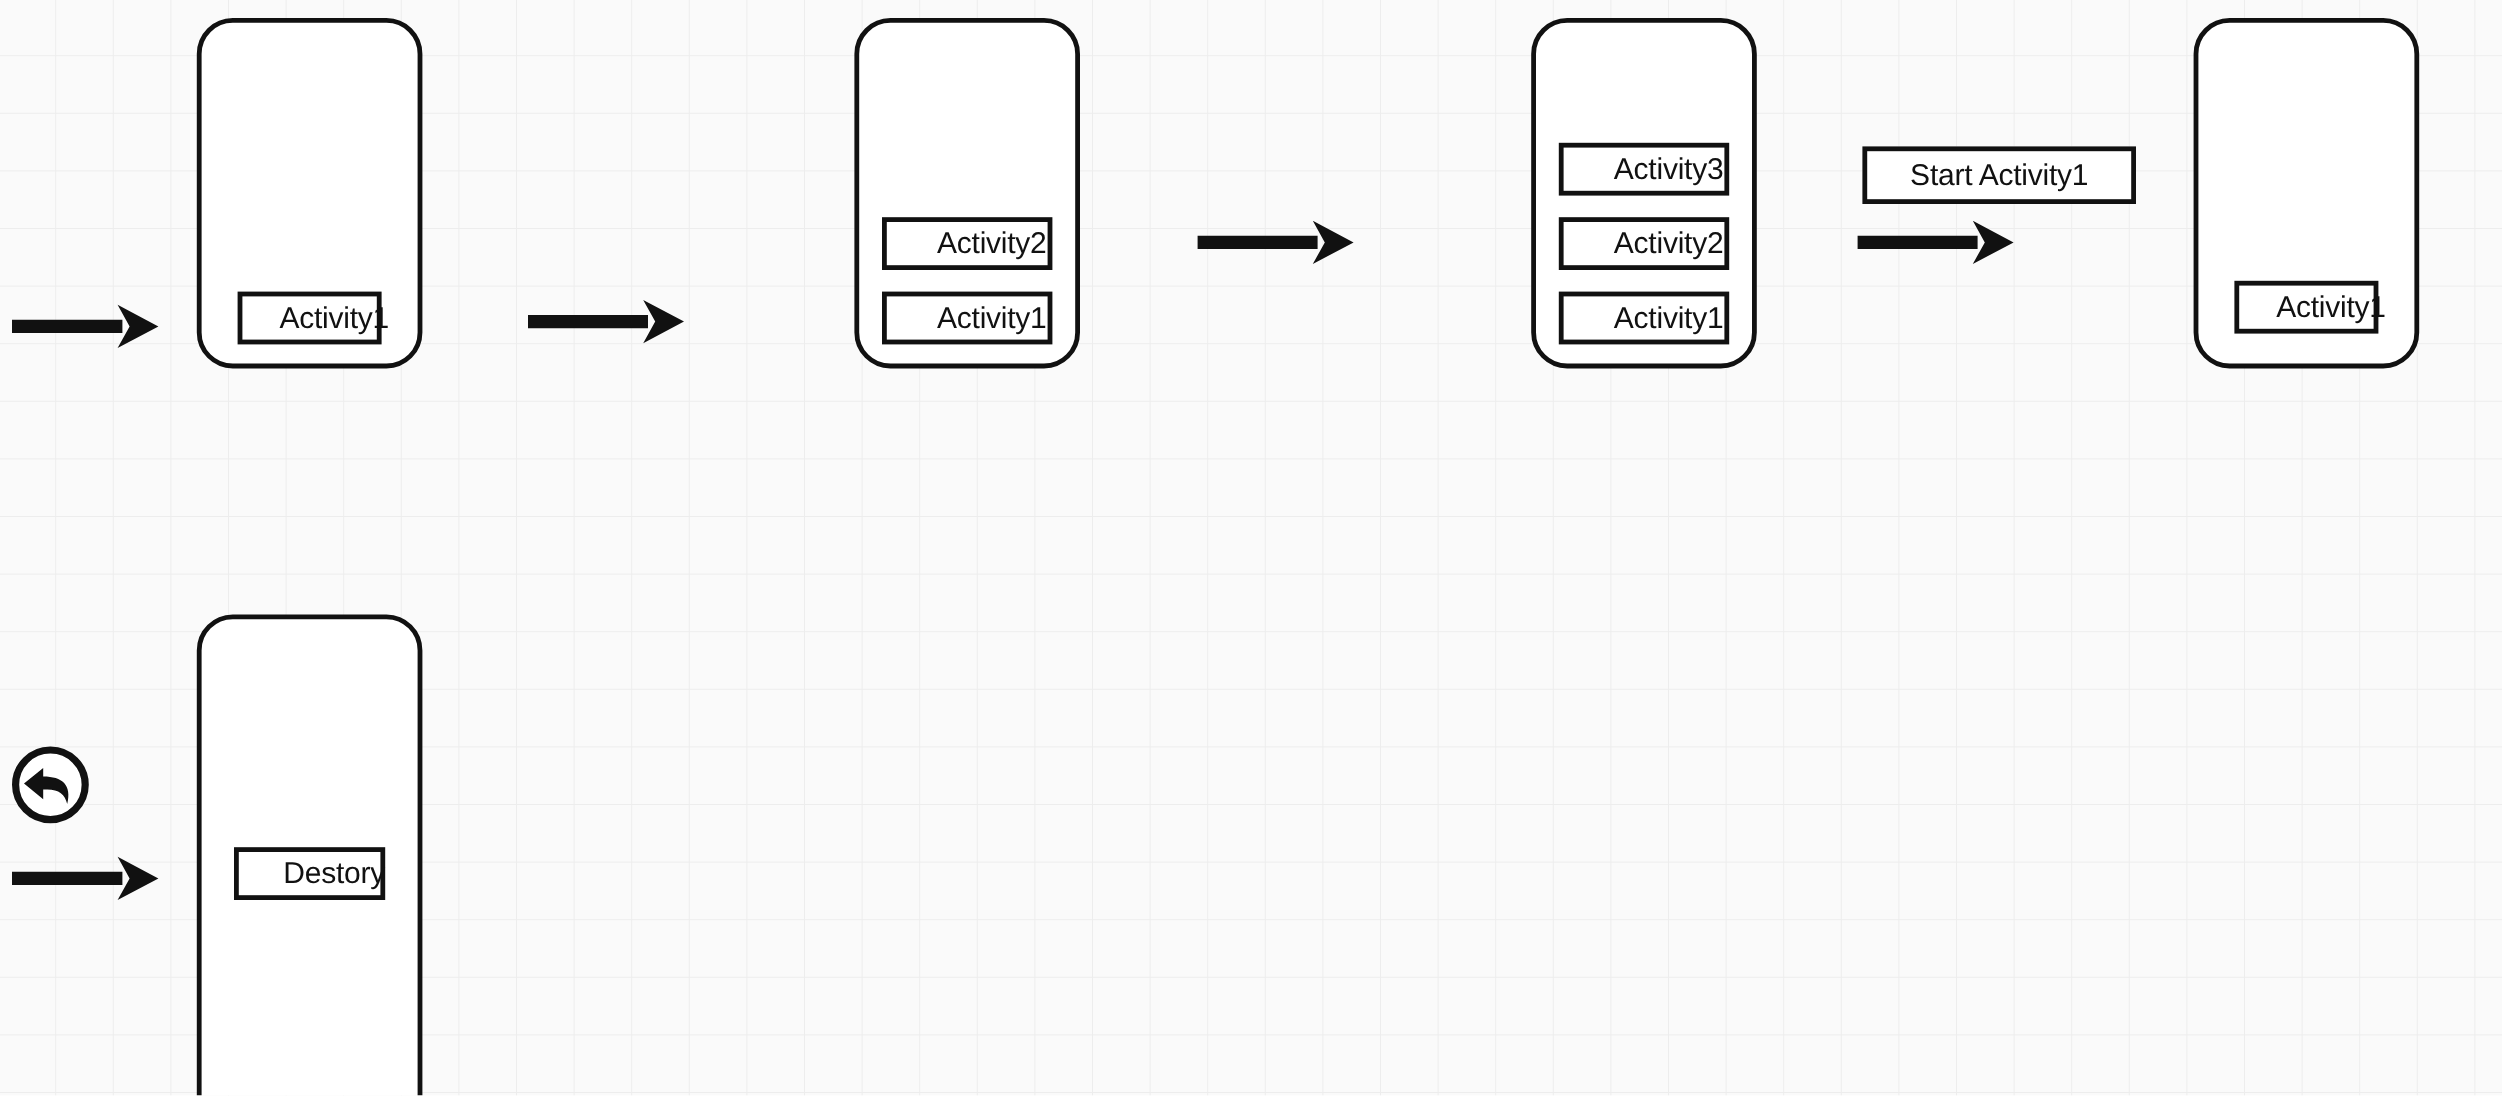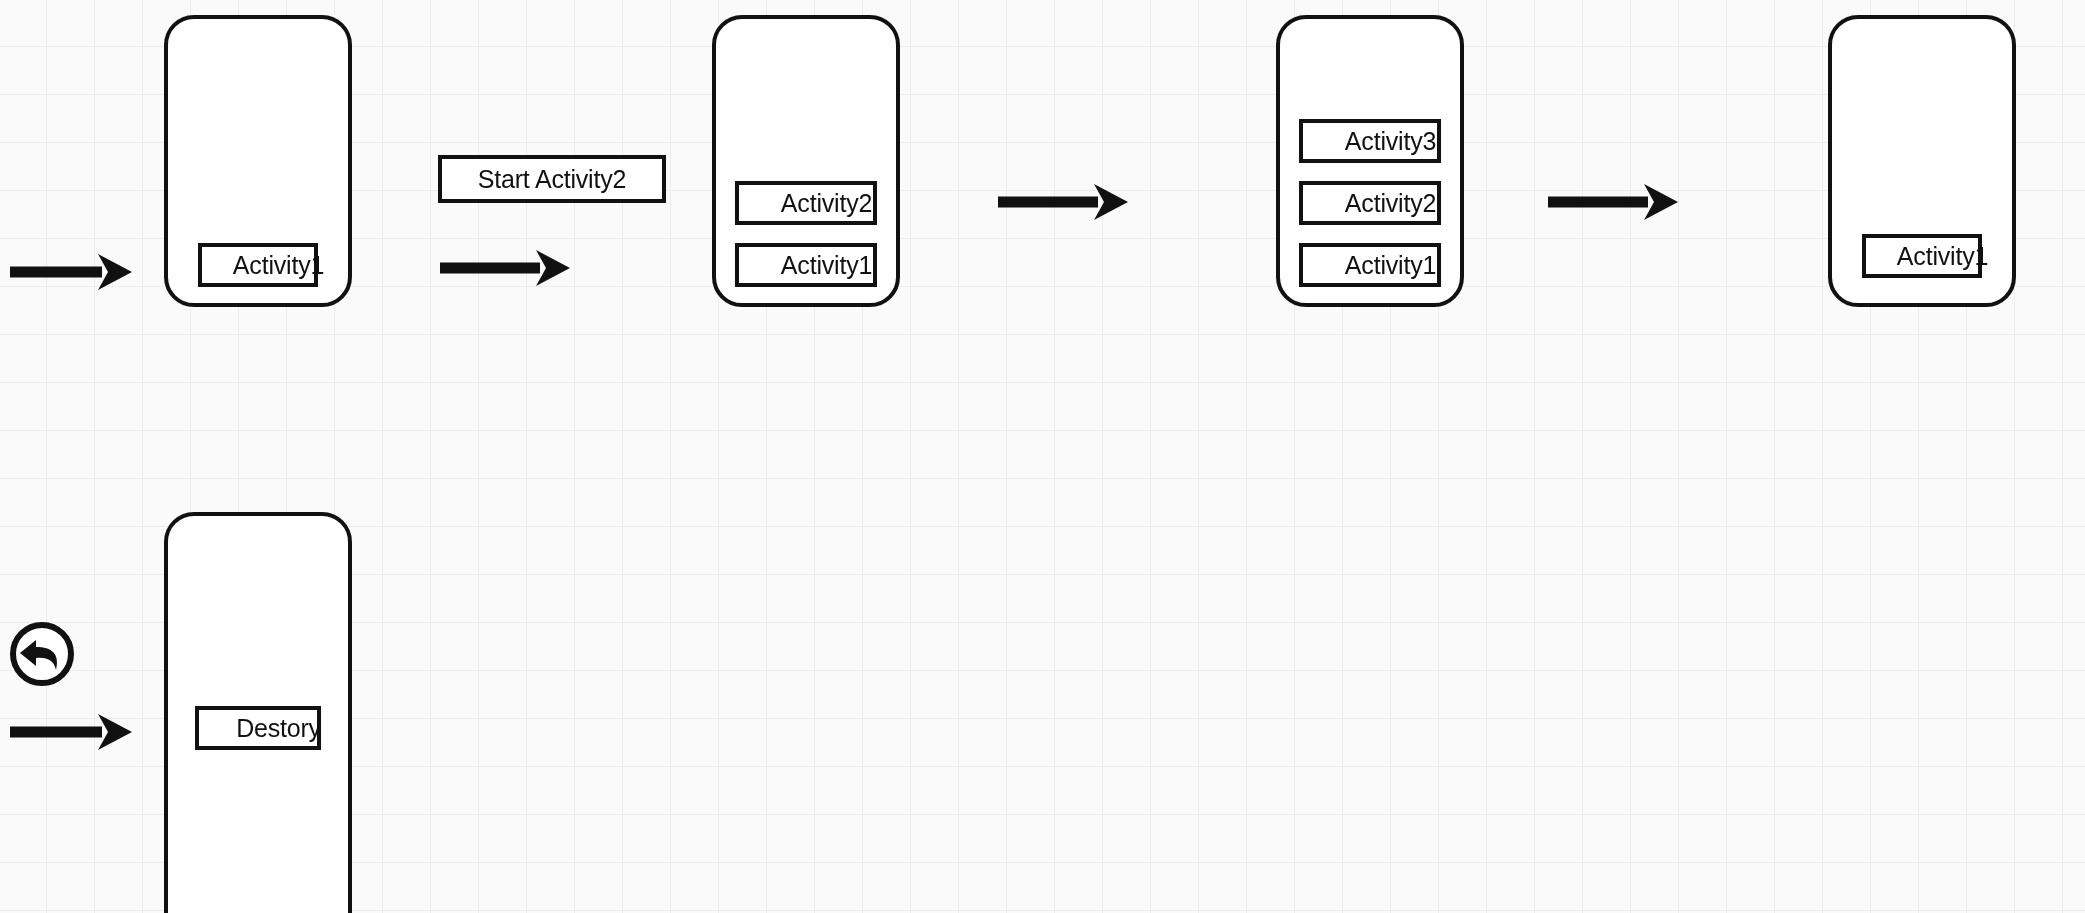--- a/index.html
+++ b/index.html
@@ -92,21 +92,20 @@
     <svg width="122" height="44" viewBox="0 0 122 44">
       <line x1="0" y1="22" x2="92" y2="22" stroke="#111111" stroke-width="11"></line>
       <path d="M 88 4 L 122 22 L 88 40 L 98 22 Z" fill="#111111"></path>
     </svg>
   </div>
 
   <div class="panel" style="left:164px; top:15px; width:188px; height:292px;">
     <div class="activity-box" style="left:-4px; top:224px; width:120px; height:44px; left:50%; margin-left:-60px;">Activity1</div>
   </div>
 
-  <div class="label-box" style="left:438px; top:155px; width:228px; height:48px;">Start Activity2</div>
 
   <div class="arrow" style="left:440px; top:246px; width:130px; height:44px;">
     <svg width="130" height="44" viewBox="0 0 130 44">
       <line x1="0" y1="22" x2="100" y2="22" stroke="#111111" stroke-width="11"></line>
       <path d="M 96 4 L 130 22 L 96 40 L 106 22 Z" fill="#111111"></path>
     </svg>
   </div>
 
   <div class="panel" style="left:712px; top:15px; width:188px; height:292px;">
     <div class="activity-box" style="top:162px; width:142px; height:44px; left:50%; margin-left:-71px;">Activity2</div>
@@ -120,20 +119,21 @@
       <path d="M 96 4 L 130 22 L 96 40 L 106 22 Z" fill="#111111"></path>
     </svg>
   </div>
 
   <div class="panel" style="left:1276px; top:15px; width:188px; height:292px;">
     <div class="activity-box" style="top:100px; width:142px; height:44px; left:50%; margin-left:-71px;">Activity3</div>
     <div class="activity-box" style="top:162px; width:142px; height:44px; left:50%; margin-left:-71px;">Activity2</div>
     <div class="activity-box" style="top:224px; width:142px; height:44px; left:50%; margin-left:-71px;">Activity1</div>
   </div>
 
+  <div class="label-box" style="left:1552px; top:122px; width:228px; height:48px;">Start Activity1</div>
 
   <div class="arrow" style="left:1548px; top:180px; width:130px; height:44px;">
     <svg width="130" height="44" viewBox="0 0 130 44">
       <line x1="0" y1="22" x2="100" y2="22" stroke="#111111" stroke-width="11"></line>
       <path d="M 96 4 L 130 22 L 96 40 L 106 22 Z" fill="#111111"></path>
     </svg>
   </div>
 
   <div class="panel" style="left:1828px; top:15px; width:188px; height:292px;">
     <div class="activity-box" style="top:215px; width:120px; height:44px; left:50%; margin-left:-60px;">Activity1</div>

